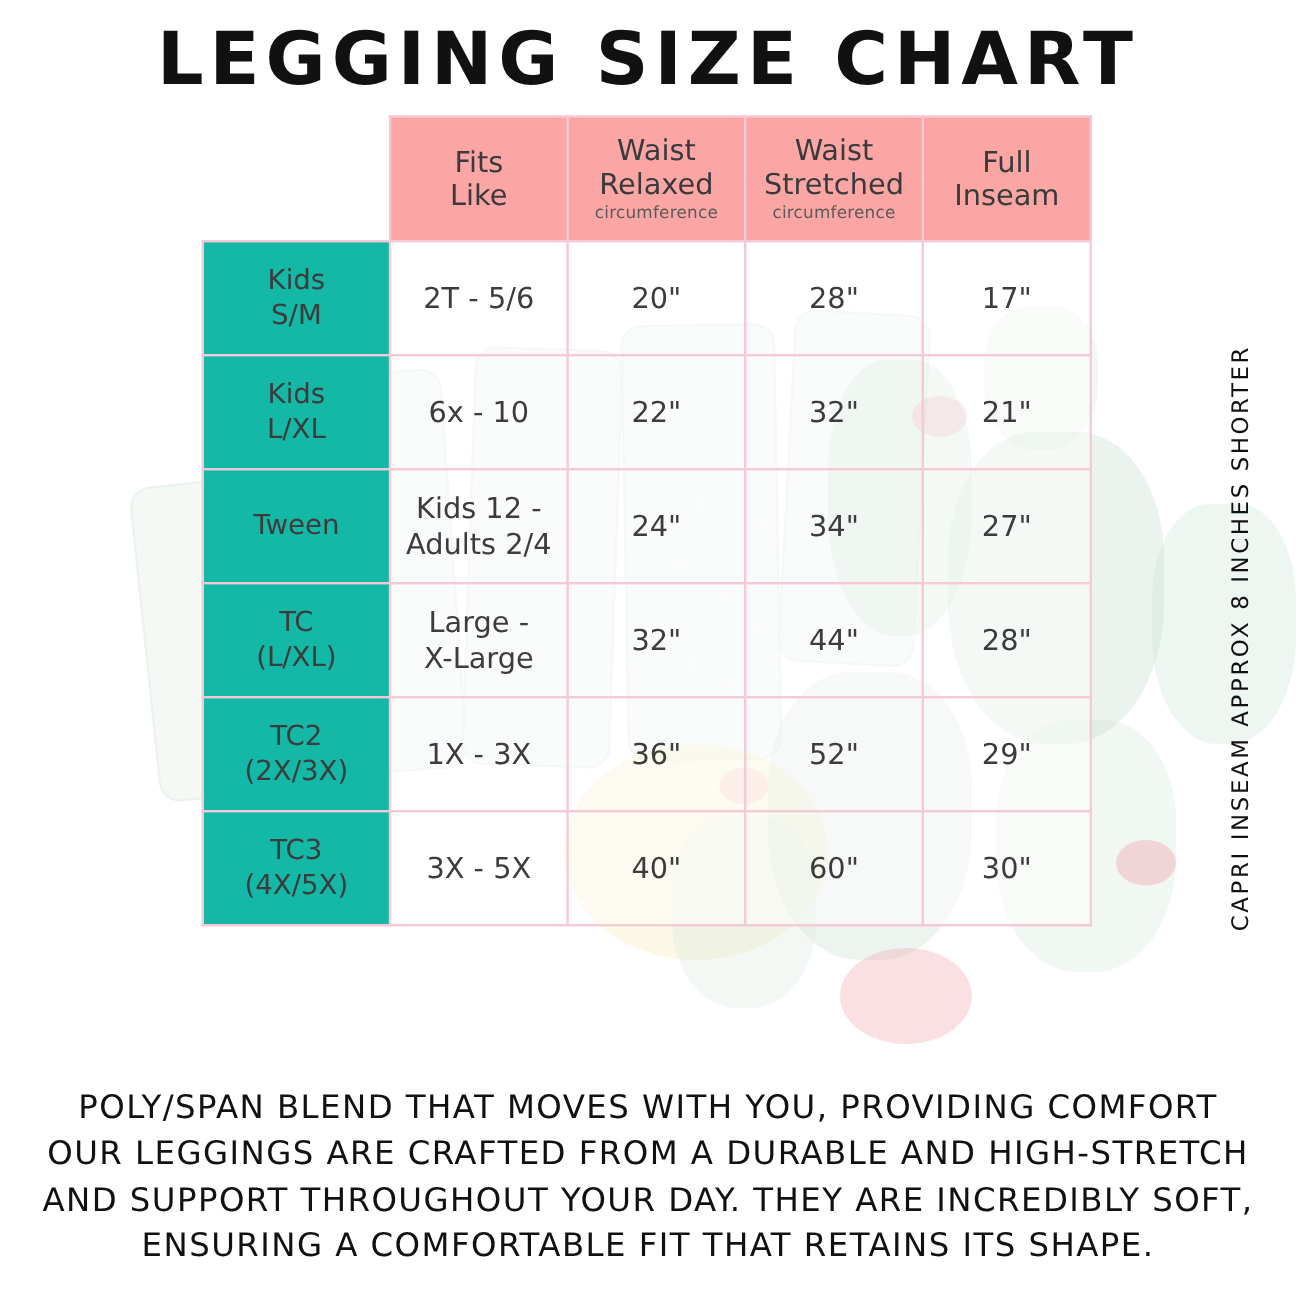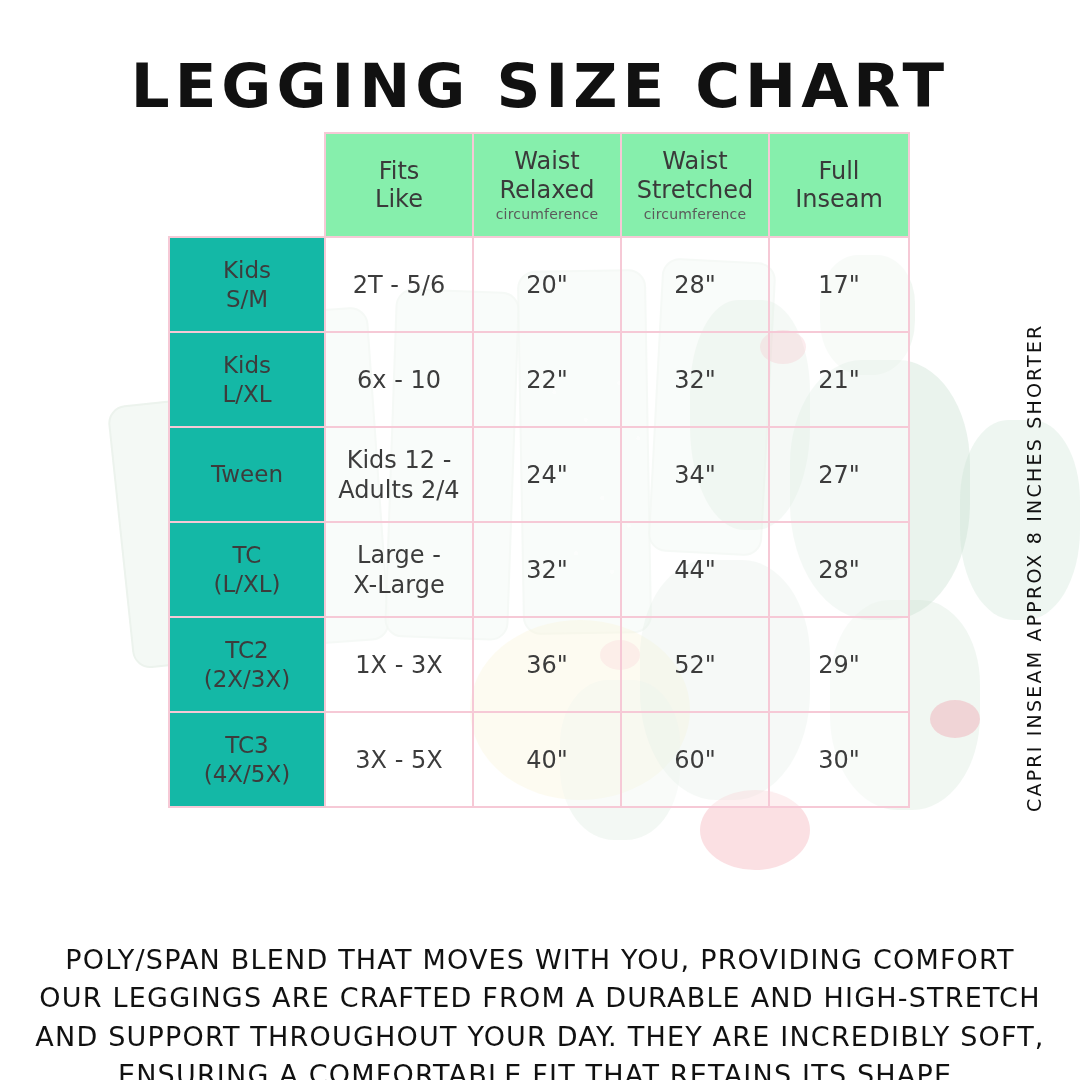--- a/index.html
+++ b/index.html
@@ -78,21 +78,20 @@
       radial-gradient(circle at 30% 84%, #ffffff 0 2px, transparent 2px),
       radial-gradient(circle at 60% 92%, #ffffff 0 2px, transparent 2px);
   }
 
   
   .page {
     position: relative;
     z-index: 2;
     width: 1080px;
     height: 876px;
-    margin-top: 36px;
   }
 
   .chart-title {
     position: absolute;
     top: 14px;
     left: 0;
     width: 1080px;
     text-align: center;
     font-family: "DejaVu Sans", sans-serif;
     font-weight: 700;
@@ -119,21 +118,21 @@
     font-family: "DejaVu Sans", sans-serif;
     font-weight: 400;
   }
   col.c-size   { width: 156px; }
   col.c-fits   { width: 148px; }
   col.c-relax  { width: 148px; }
   col.c-stretch{ width: 148px; }
   col.c-inseam { width: 140px; }
 
   thead th {
-    background: #86efac;
+    background: #fca5a5;
     height: 100px;
     font-size: 24px;
     line-height: 1.18;
     color: #3c3c3c;
   }
   thead th.corner {
     background: transparent;
     border: none;
   }
   thead th .sub {

